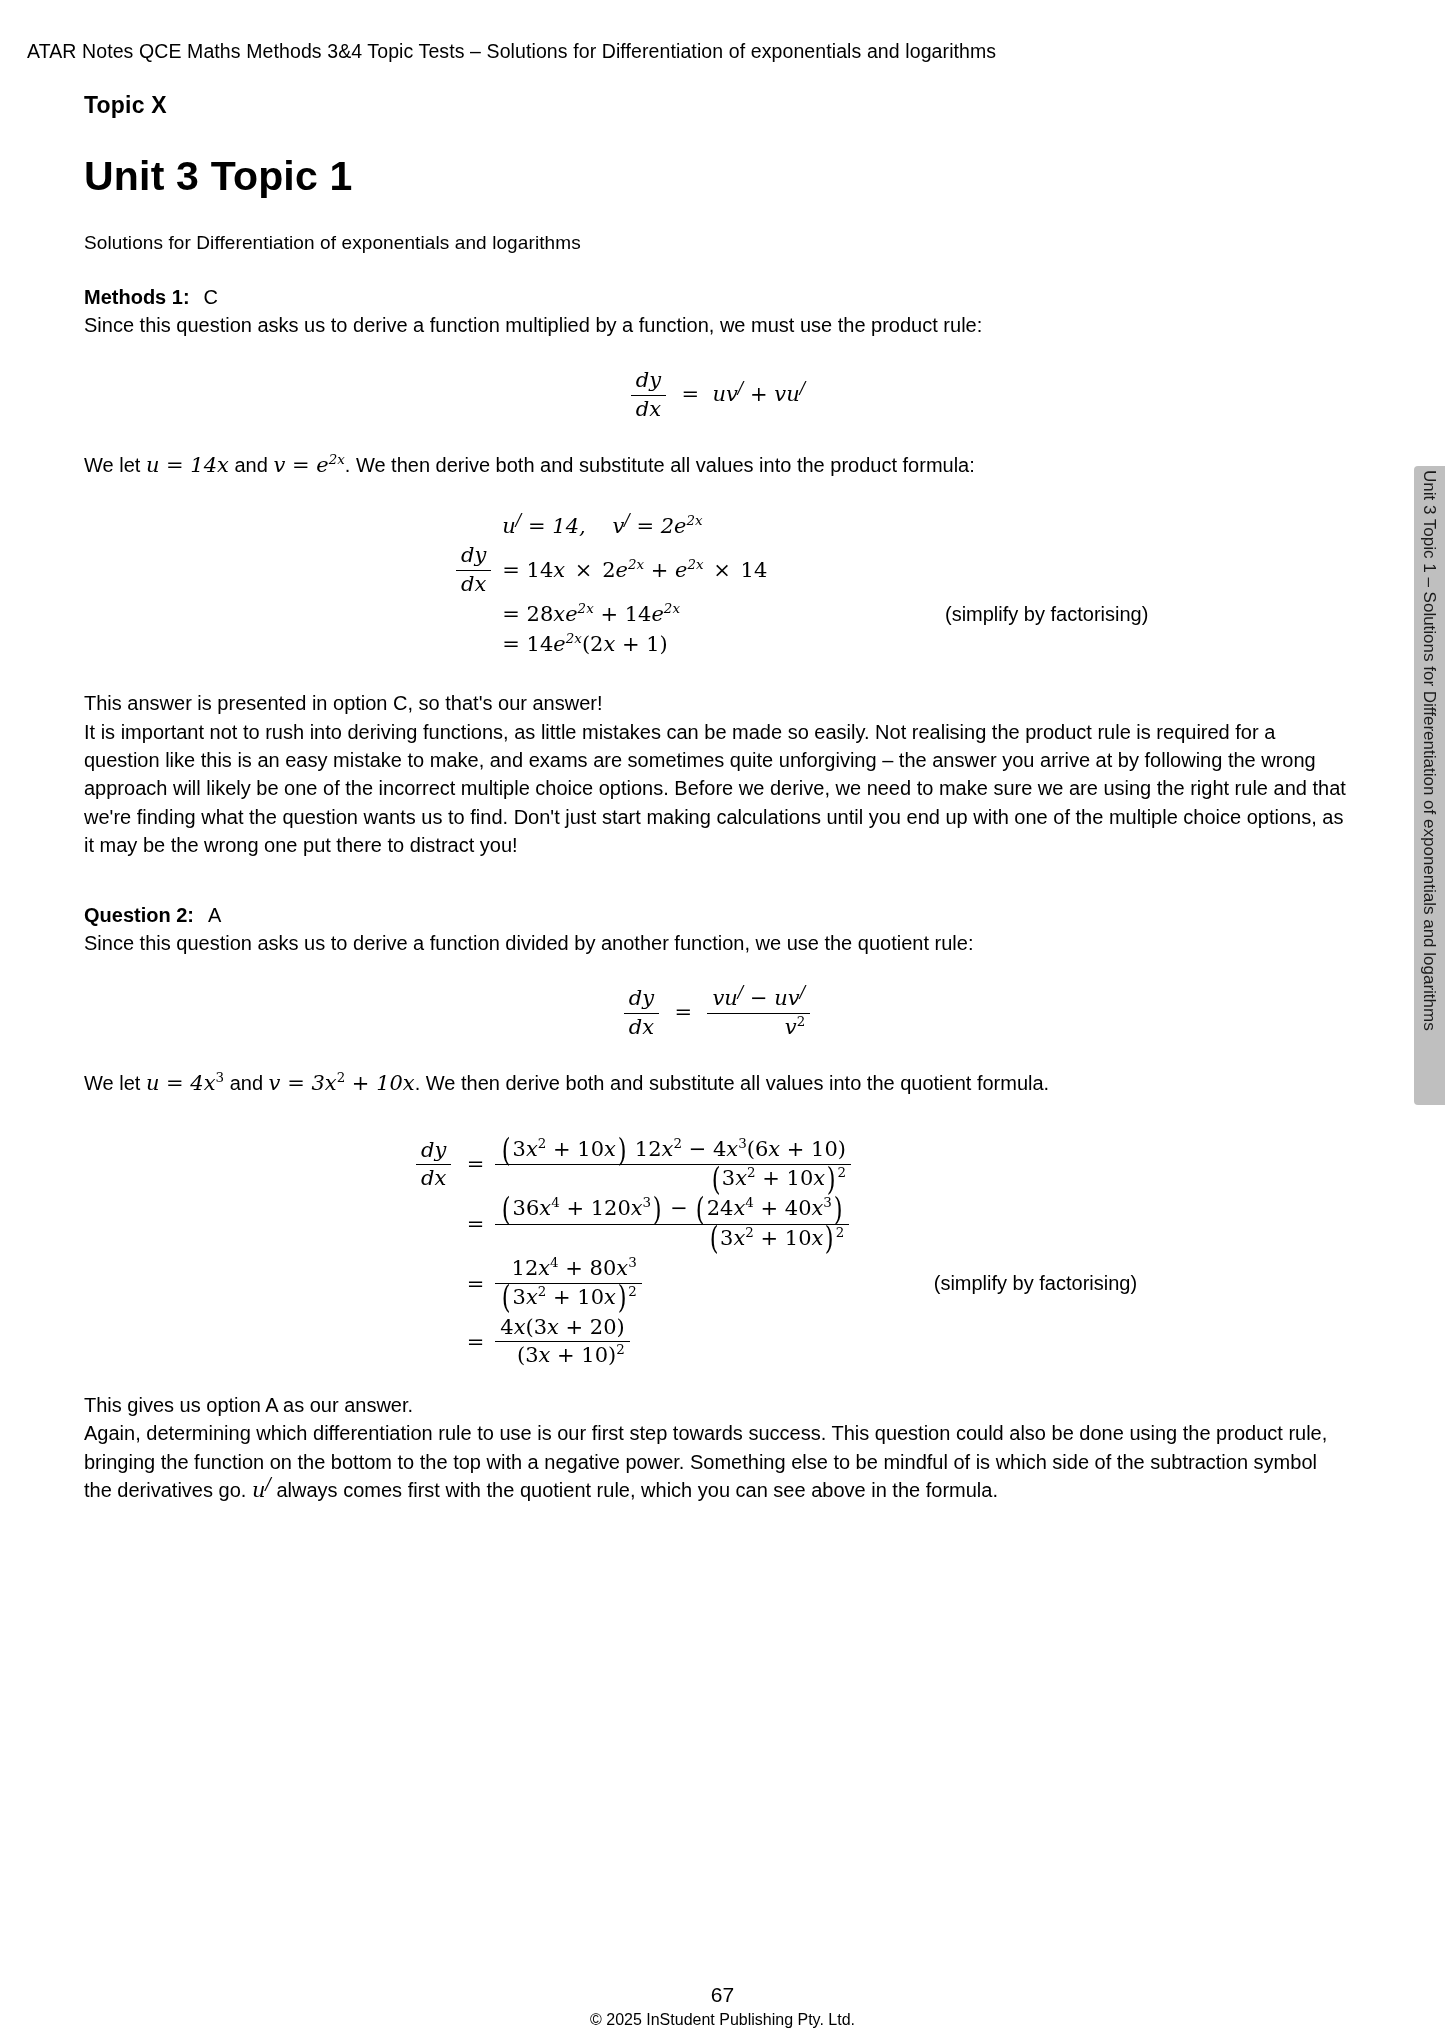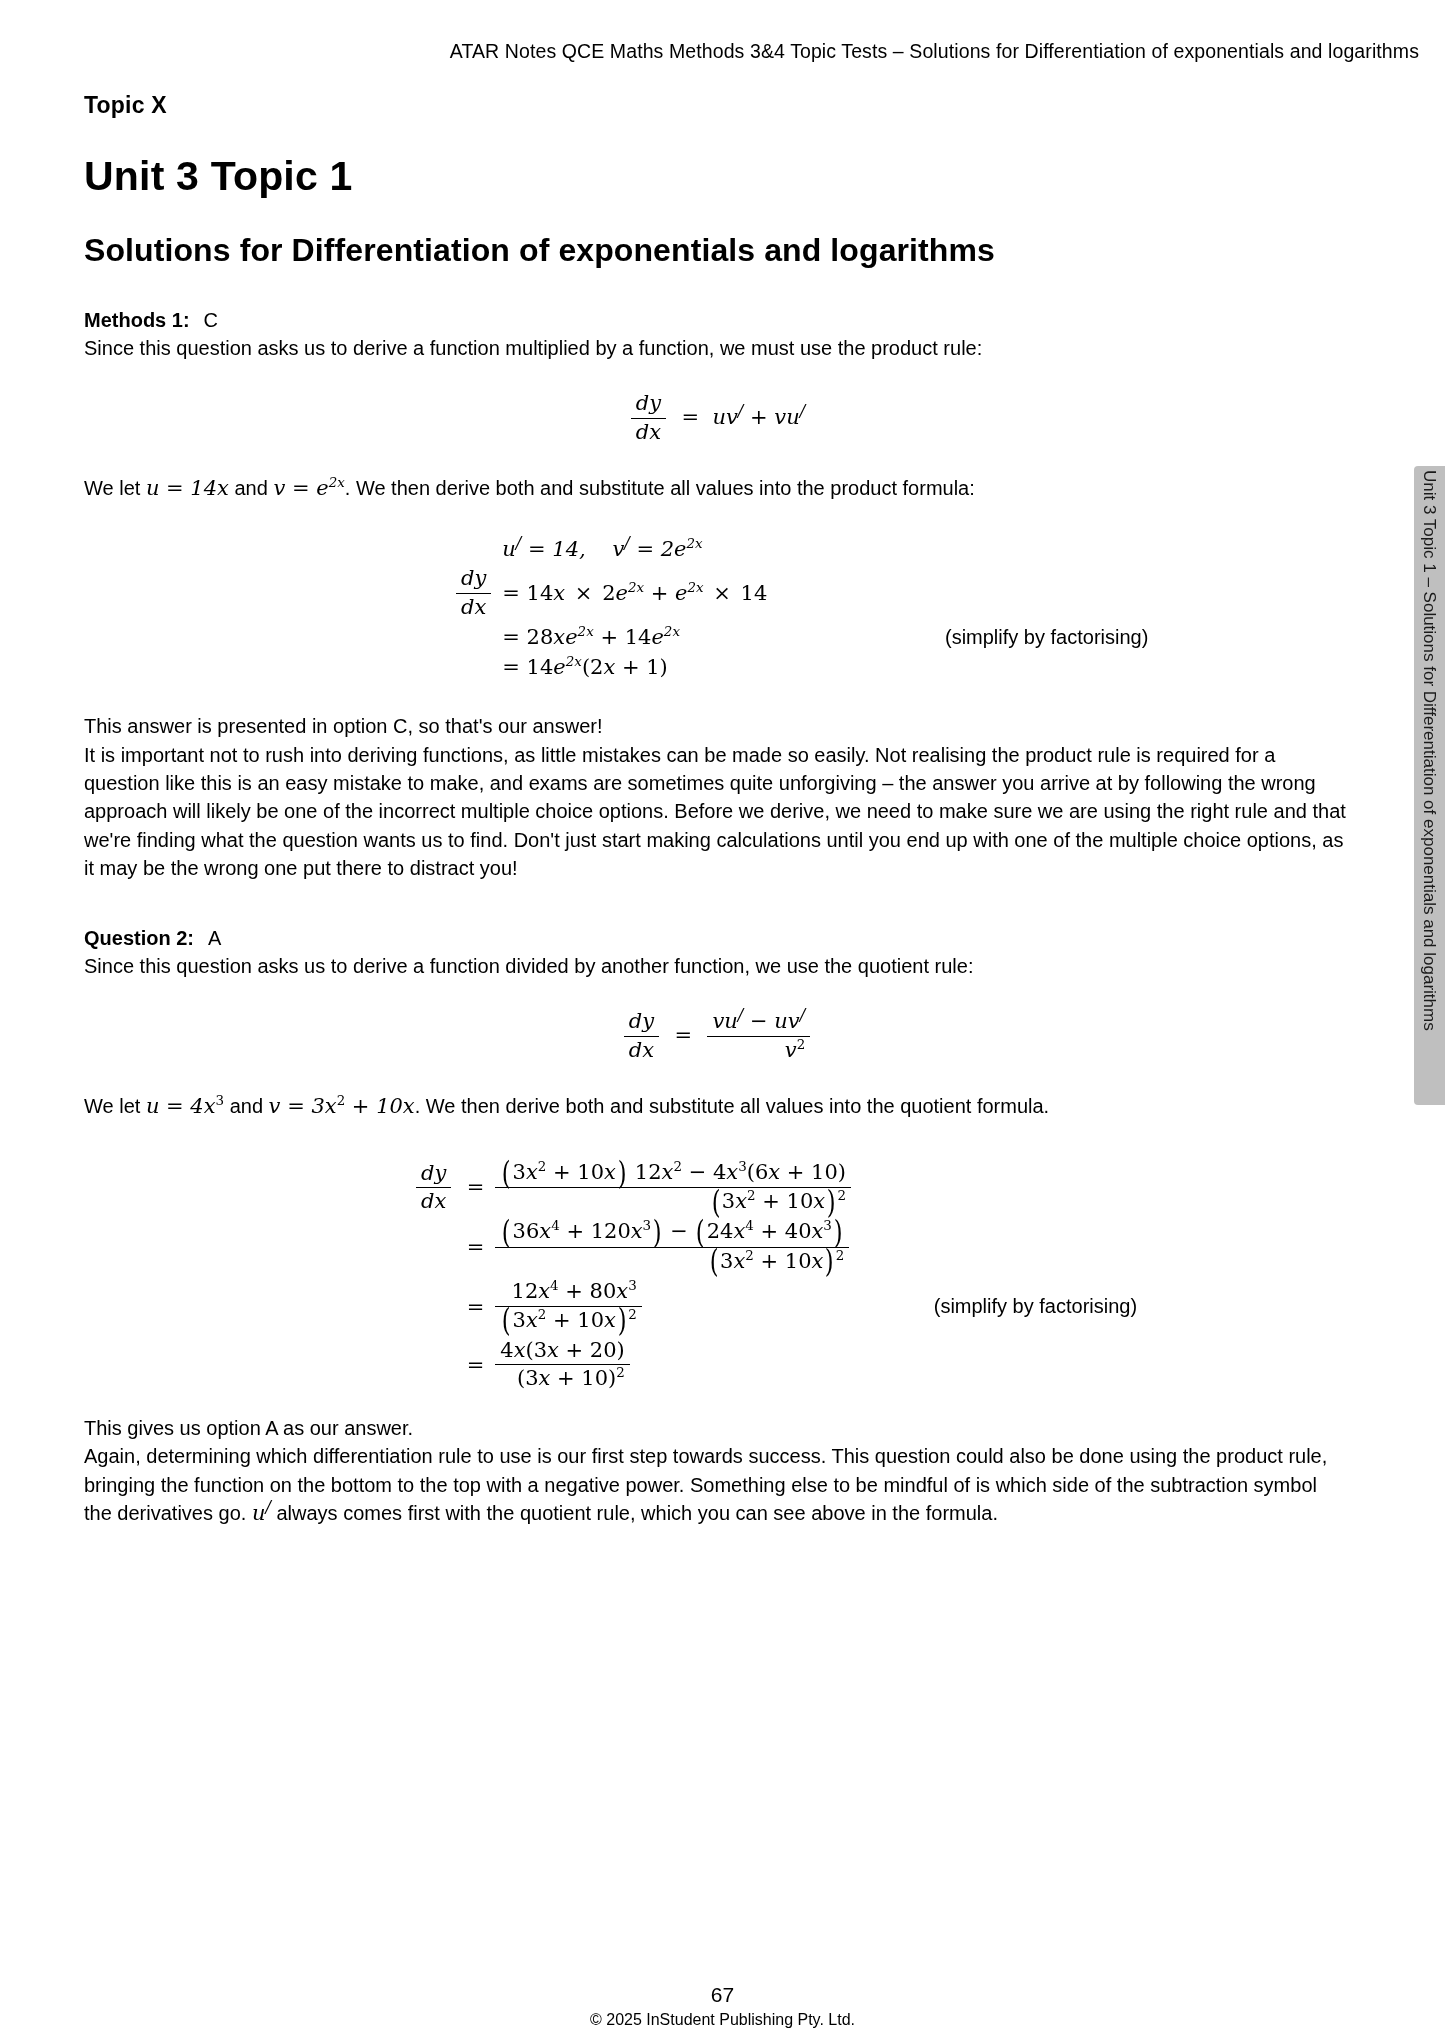--- a/index.html
+++ b/index.html
@@ -19,21 +19,21 @@
     background: #ffffff;
     overflow: hidden;
   }
 
   
   .running-header {
     position: absolute;
     top: 40px;
     left: 0;
     right: 26px;
-    text-align: right;
+    text-align: left;
     font-size: 19.5px;
     letter-spacing: 0.1px;
     white-space: nowrap;
     margin-left: 27px;
   }
 
   
   .content {
     position: absolute;
     top: 92px;
@@ -47,23 +47,23 @@
     margin: 0 0 34px 0;
     letter-spacing: 0.2px;
   }
   .unit-title {
     font-size: 41px;
     font-weight: bold;
     margin: 0 0 32px 0;
     letter-spacing: 0.2px;
   }
   .section-title {
-    font-size: 32px;
-    font-weight: bold;
-    margin: 0 0 40px 0;
+    font-size: 19px;
+    font-weight: normal;
+    margin: 0 0 32px 0;
     letter-spacing: 0.1px;
   }
 
   .q-head {
     font-size: 20px;
     margin: 0 0 2px 0;
   }
   .q-head b { font-weight: bold; }
   .q-head .ans { margin-left: 14px; }
 

